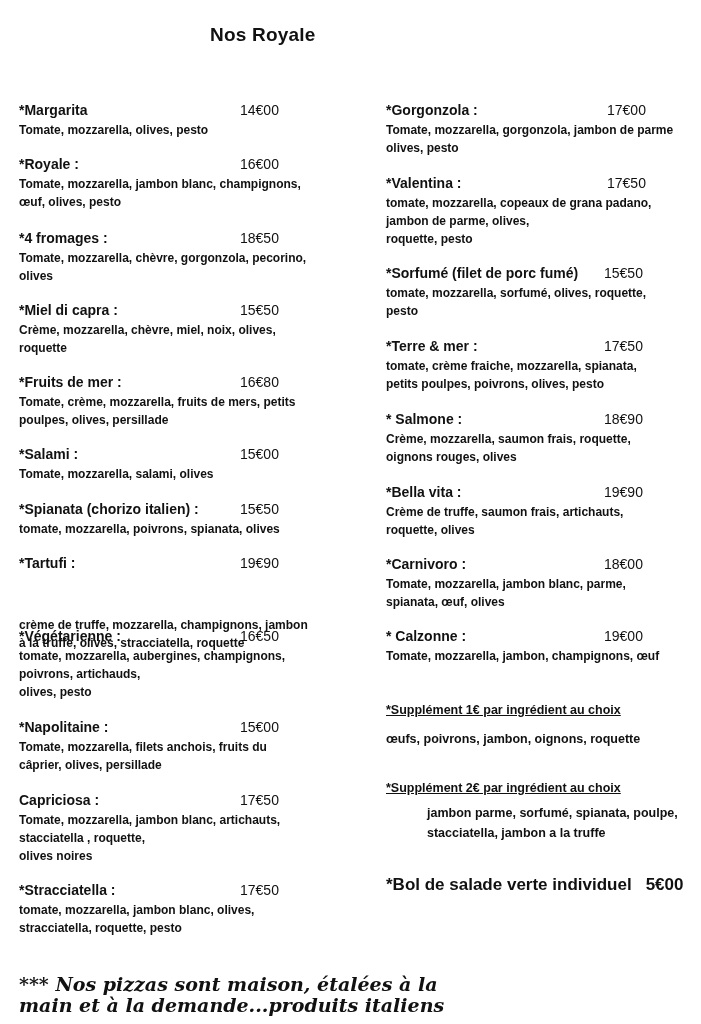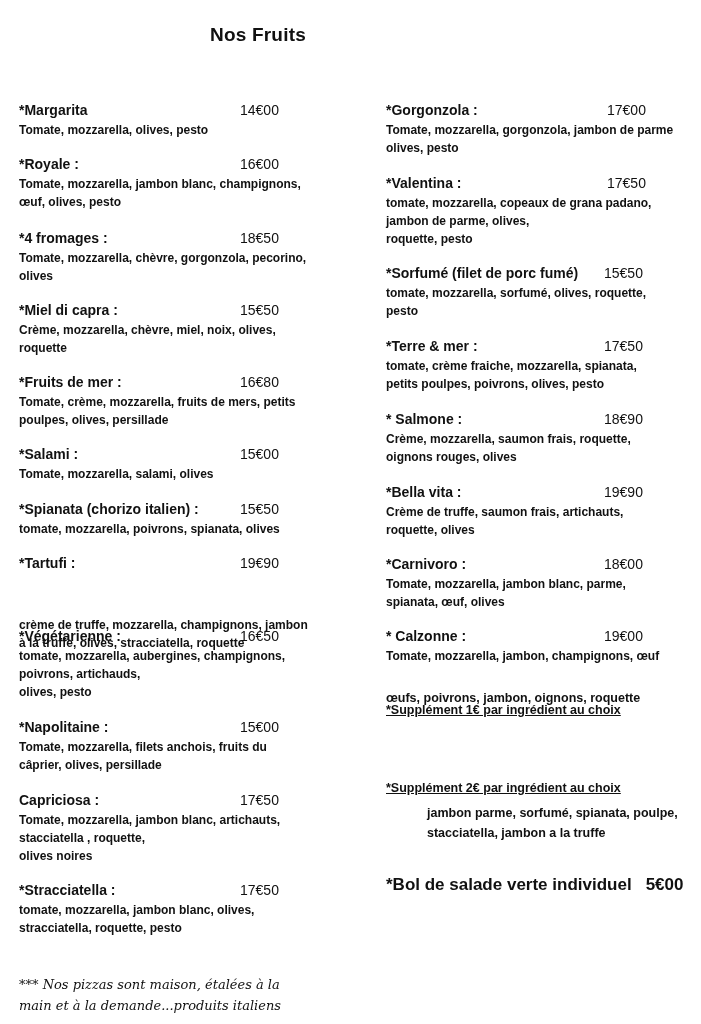--- a/index.html
+++ b/index.html
@@ -15,27 +15,27 @@
     .price { position: absolute; top: 0; font-size: 14px; font-weight: 400; white-space: nowrap; }
     .desc { position: absolute; left: 0; top: 19px; font-size: 12px; font-weight: 600; line-height: 18px; white-space: pre-line; }
     .col-left .price { left: 221px; }
     .col-right .price { left: 221px; }
     .supp-head { position: absolute; font-size: 12.5px; font-weight: 600; text-decoration: underline; white-space: nowrap; }
     .supp-body { position: absolute; font-size: 12.5px; font-weight: 600; line-height: 20px; white-space: pre-line; }
     .salad { position: absolute; font-size: 17px; font-weight: 600; white-space: nowrap; }
     .salad .salad-price { margin-left: 14px; }
     .footer {
       position: absolute; left: 19px; top: 974px; font-family: "DejaVu Serif", "Liberation Serif", serif;
-      font-style: italic; font-weight: normal; font-size: 13px; line-height: 21px; white-space: pre-line;
+      font-style: italic; font-weight: bold; font-size: 19px; line-height: 21px; white-space: pre-line;
     }
   </style>
 </head>
 <body>
 
-<div class="title">Nos Fruits</div>
+<div class="title">Nos Royale</div>
 
 <div class="col-left">
   <div class="item" style="left:19px; top:102px;">
     <span class="name">*Margarita</span>
     <span class="price">14€00</span>
     <div class="desc" style="width:330px;"> Tomate, mozzarella, olives, pesto</div>
   </div>
   <div class="item" style="left:19px; top:156px;">
     <span class="name">*Royale :</span>
     <span class="price">16€00</span>
@@ -149,21 +149,21 @@
 spianata, œuf, olives</div>
   </div>
   <div class="item" style="left:386px; top:628px;">
     <span class="name">* Calzonne :</span>
     <span class="price" style="left:218px;">19€00</span>
     <div class="desc" style="width:315px;"> Tomate, mozzarella, jambon, champignons, œuf</div>
   </div>
 </div>
 
 <div class="supp-head" style="left:386px; top:703px;">*Supplément 1€ par ingrédient au choix</div>
-<div class="supp-body" style="left:386px; top:688px;">œufs, poivrons, jambon, oignons, roquette</div>
+<div class="supp-body" style="left:386px; top:729px;">œufs, poivrons, jambon, oignons, roquette</div>
 
 <div class="supp-head" style="left:386px; top:781px;">*Supplément 2€ par ingrédient au choix</div>
 <div class="supp-body" style="left:386px; top:803px;margin-left:41px;"> jambon parme, sorfumé, spianata, poulpe,
 stacciatella, jambon a la truffe</div>
 
 <div class="salad" style="left:386px; top:875px;">
   <span>*Bol de salade verte individuel</span><span class="salad-price">5€00</span>
 </div>
 
 <div class="footer">*** Nos pizzas sont maison, étalées à la

